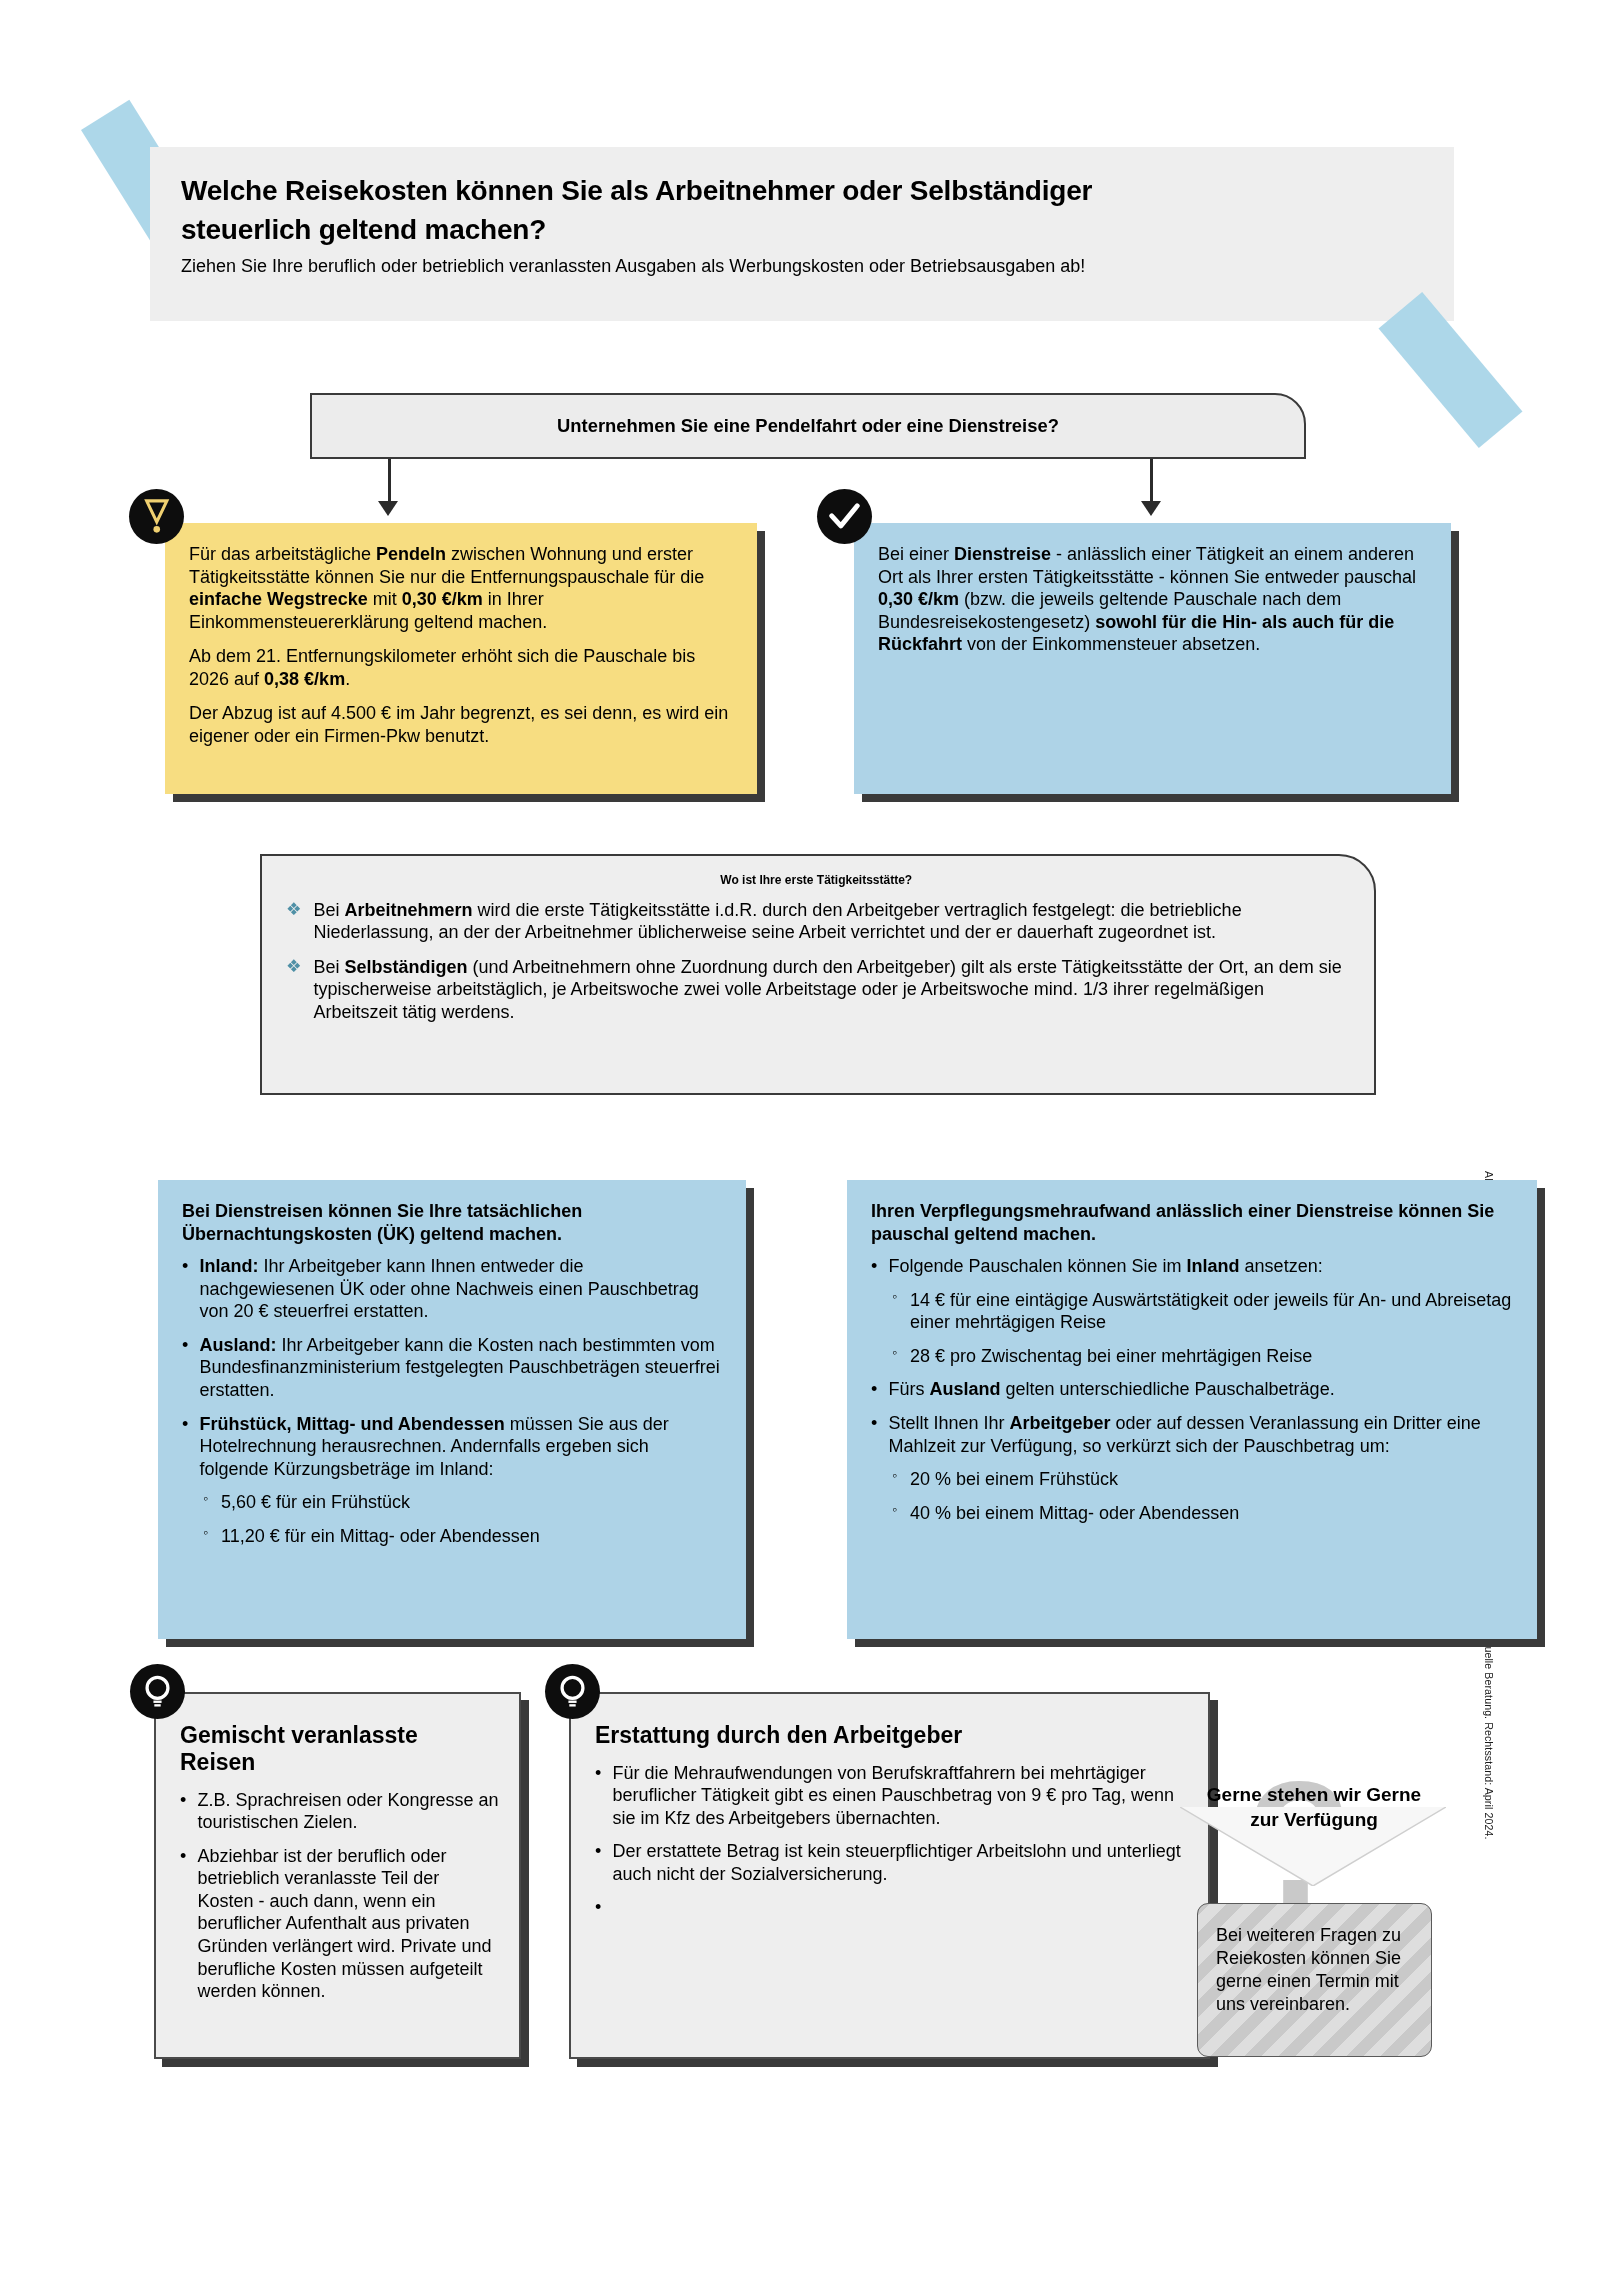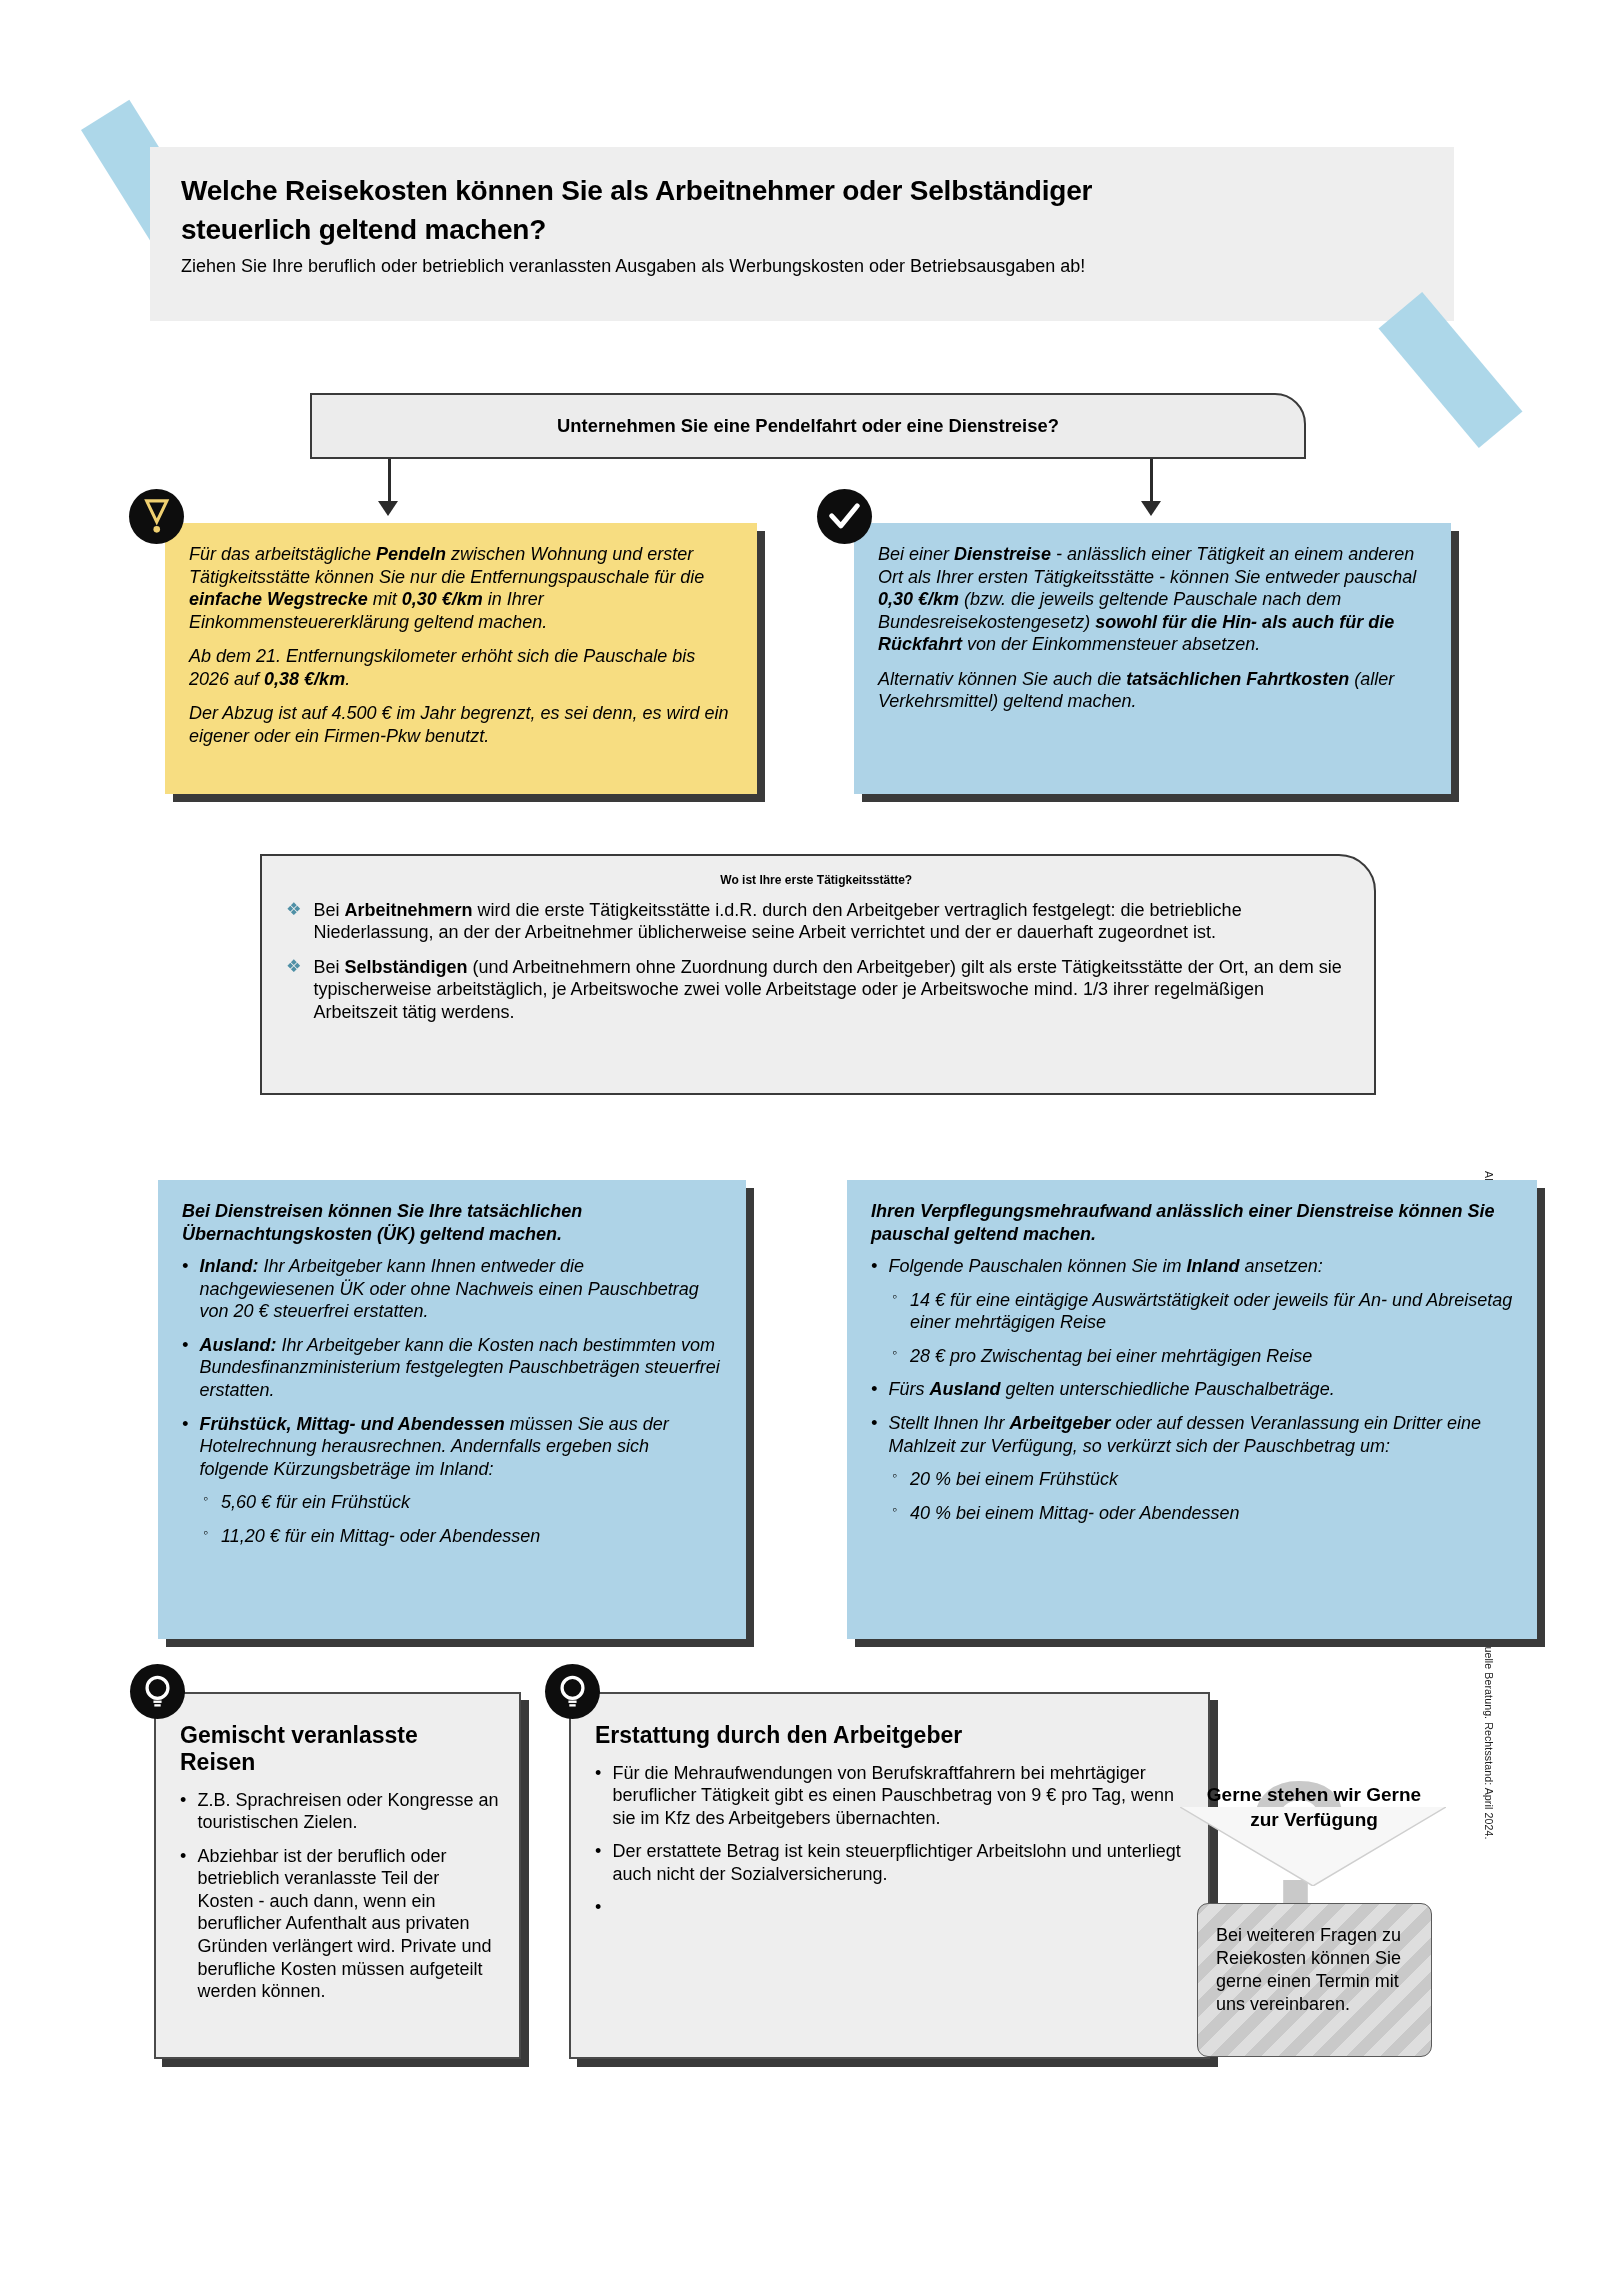--- a/index.html
+++ b/index.html
@@ -57,21 +57,21 @@
   .arrow-head{
     position:absolute; width:0;height:0;
     border-left:10px solid transparent;
     border-right:10px solid transparent;
     border-top:15.6px solid #2b2b2b;
     z-index:1;
   }
 
   
   .card{ position:absolute; z-index:2; }
-  .card .inner{ position:relative; width:100%; height:100%; padding:20px 24px 4px 24px;font-style:italic; }
+  .card .inner{ position:relative; width:100%; height:100%; padding:20px 24px 4px 24px; }
   .card.yellow .inner{ background:#f7dd81; }
   .card.blue   .inner{ background:#aed3e7; }
   .card .sh{
     position:absolute; left:8.3px; top:8.3px; width:100%; height:100%;
     background:#3a3a3a;
   }
 
   .card p{ margin:0 0 12px 0; font-size:18px; line-height:1.255; }
   .card p:last-child{ margin-bottom:0; }
 
@@ -195,21 +195,20 @@
     <svg width="27.5" height="37" viewBox="0 0 30 40" aria-hidden="true">
       <polygon points="4,3 26,3 15,26" fill="none" stroke="#f0d070" stroke-width="3.4"></polygon>
       <circle cx="15" cy="34" r="3.6" fill="#f0d070"></circle>
     </svg>
   </div>
 
   <div class="card blue" style="left:854px; top:523px; width:597px; height:271px;">
     <div class="sh"></div>
     <div class="inner">
       <p>Bei einer <b>Dienstreise</b> - anlässlich einer Tätigkeit an einem anderen Ort als Ihrer ersten Tätigkeitsstätte - können Sie entweder pauschal <b>0,30 €/km</b> (bzw. die jeweils geltende Pauschale nach dem Bundesreisekostengesetz) <b>sowohl für die Hin- als auch für die Rückfahrt</b> von der Einkommensteuer absetzen.</p>
-      <p>Alternativ können Sie auch die <b>tatsächlichen Fahrtkosten</b> (aller Verkehrsmittel) geltend machen.</p>
     </div>
   </div>
   <div class="badge" style="left:817px; top:489px;">
     <svg width="31" height="27.5" viewBox="0 0 34 30" aria-hidden="true">
       <path d="M3 14 L13 25 L31 3" fill="none" stroke="#ffffff" stroke-width="5.4" stroke-linecap="round" stroke-linejoin="round"></path>
     </svg>
   </div>
 
   <div class="roundbox" style="left:260px; top:854px; width:1116px; height:241px;">
     <div class="title">Wo ist Ihre erste Tätigkeitsstätte?</div>

